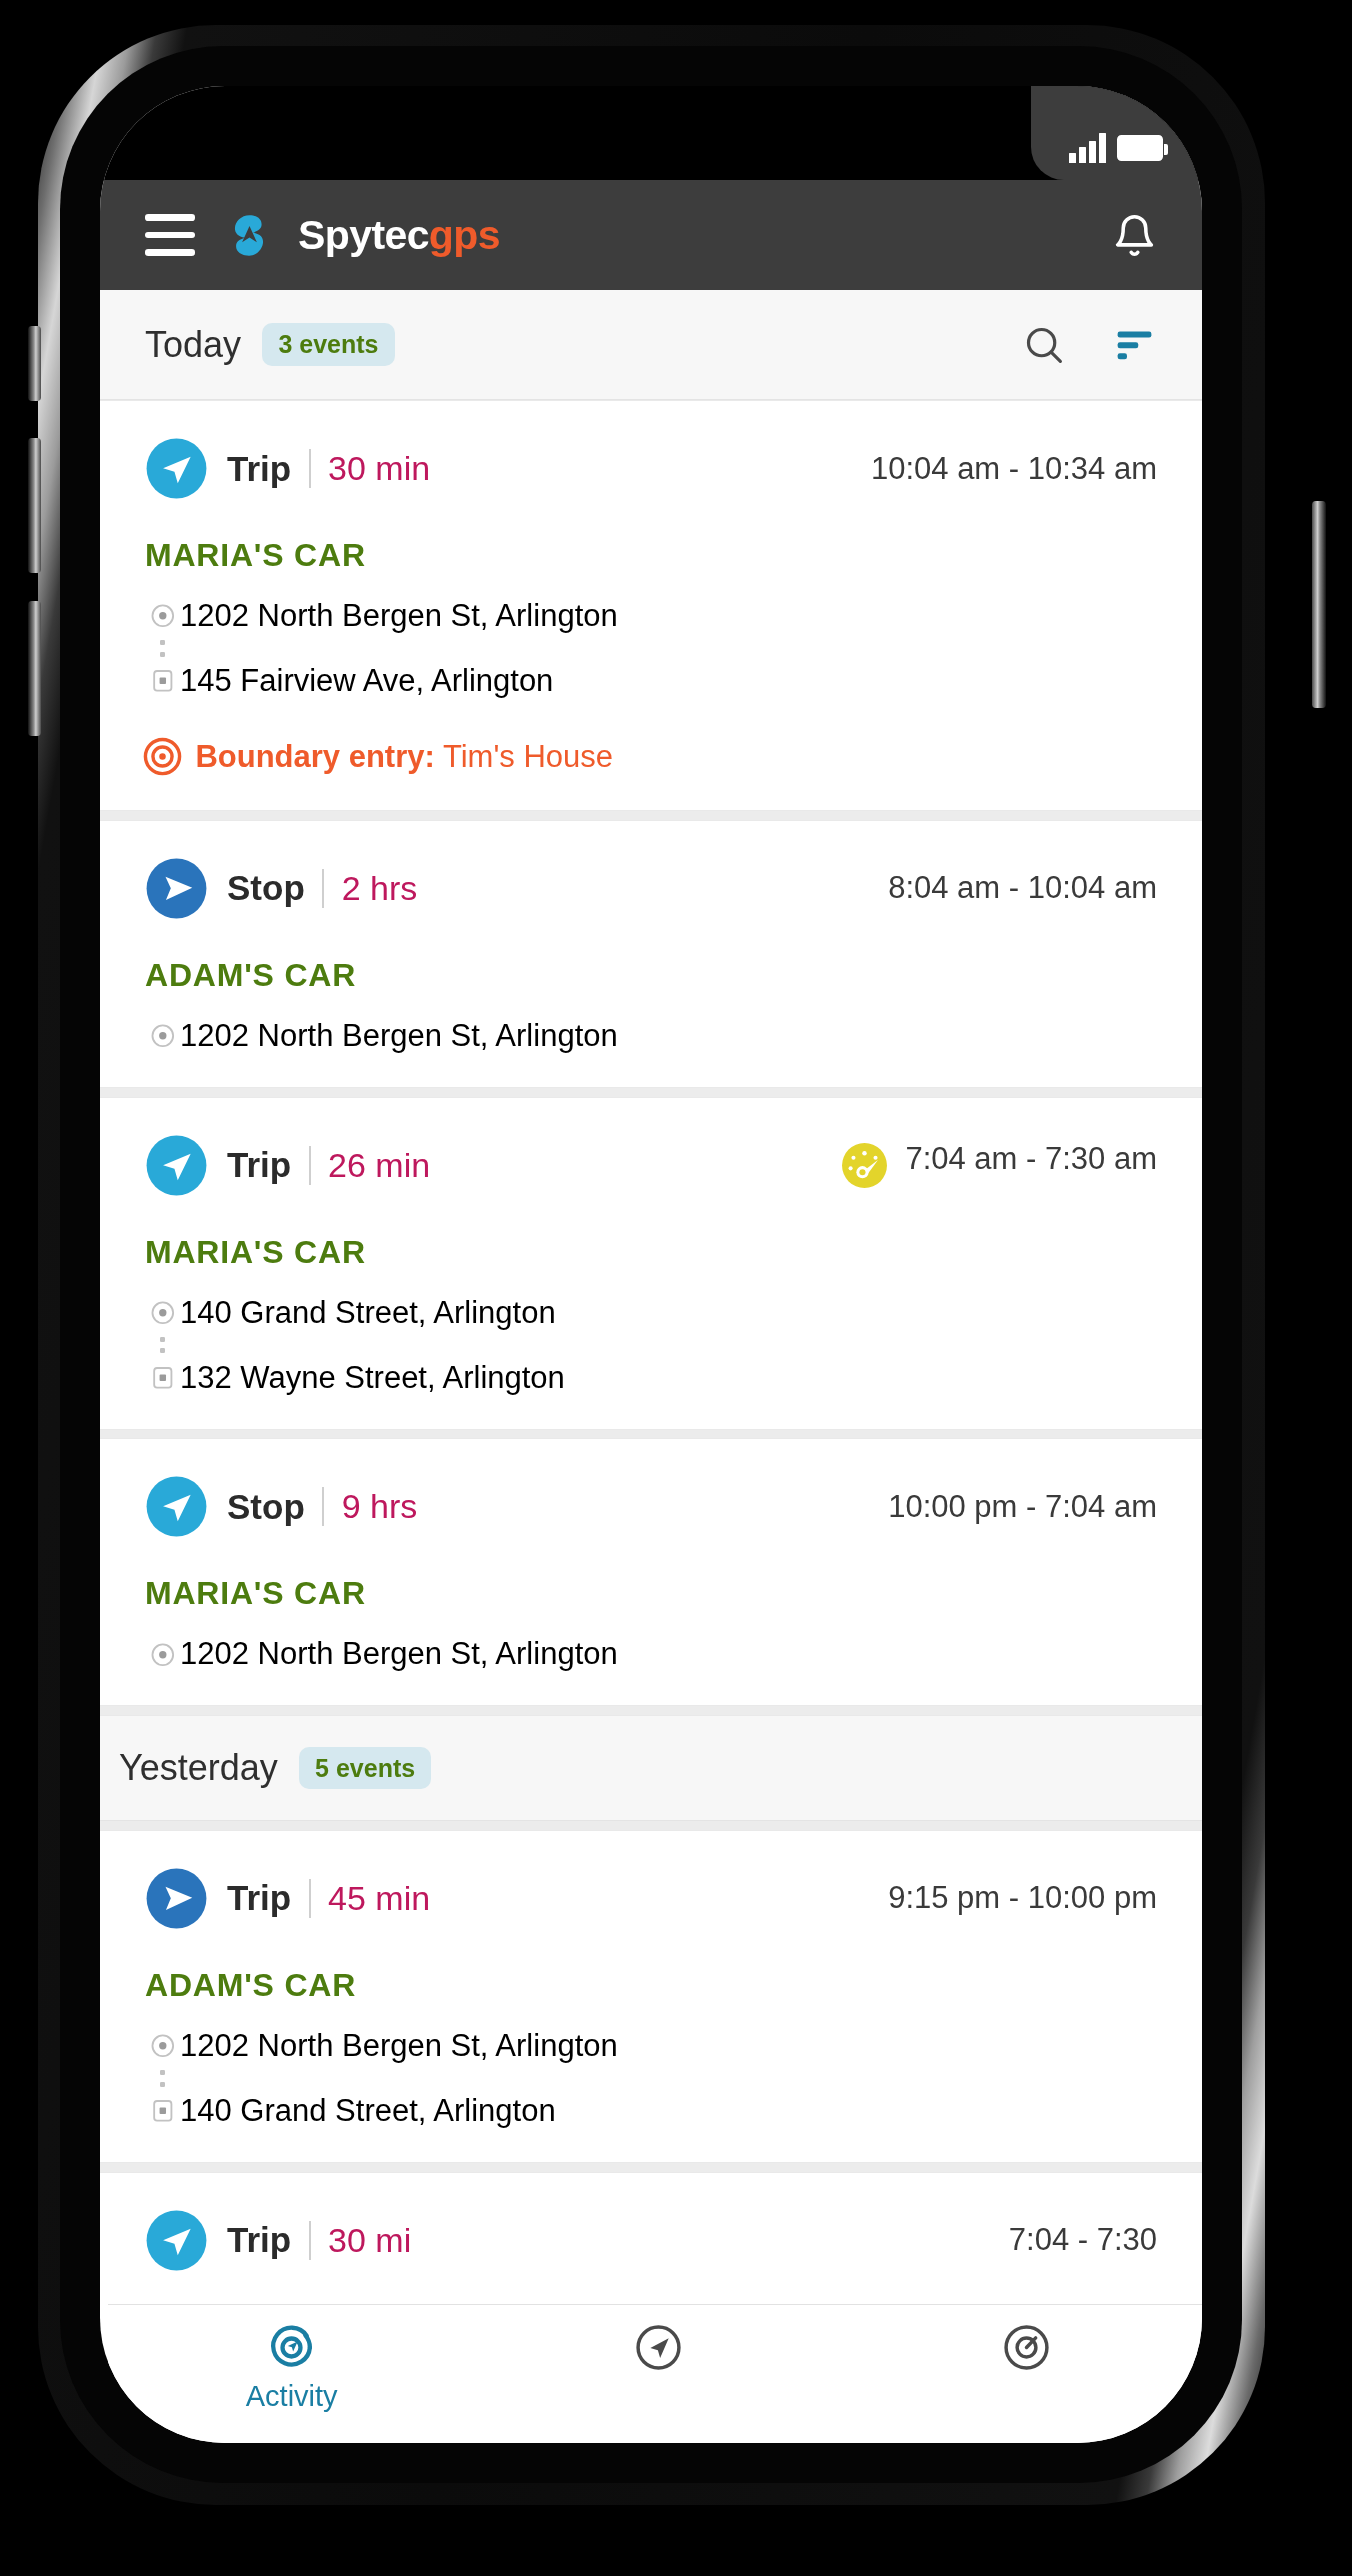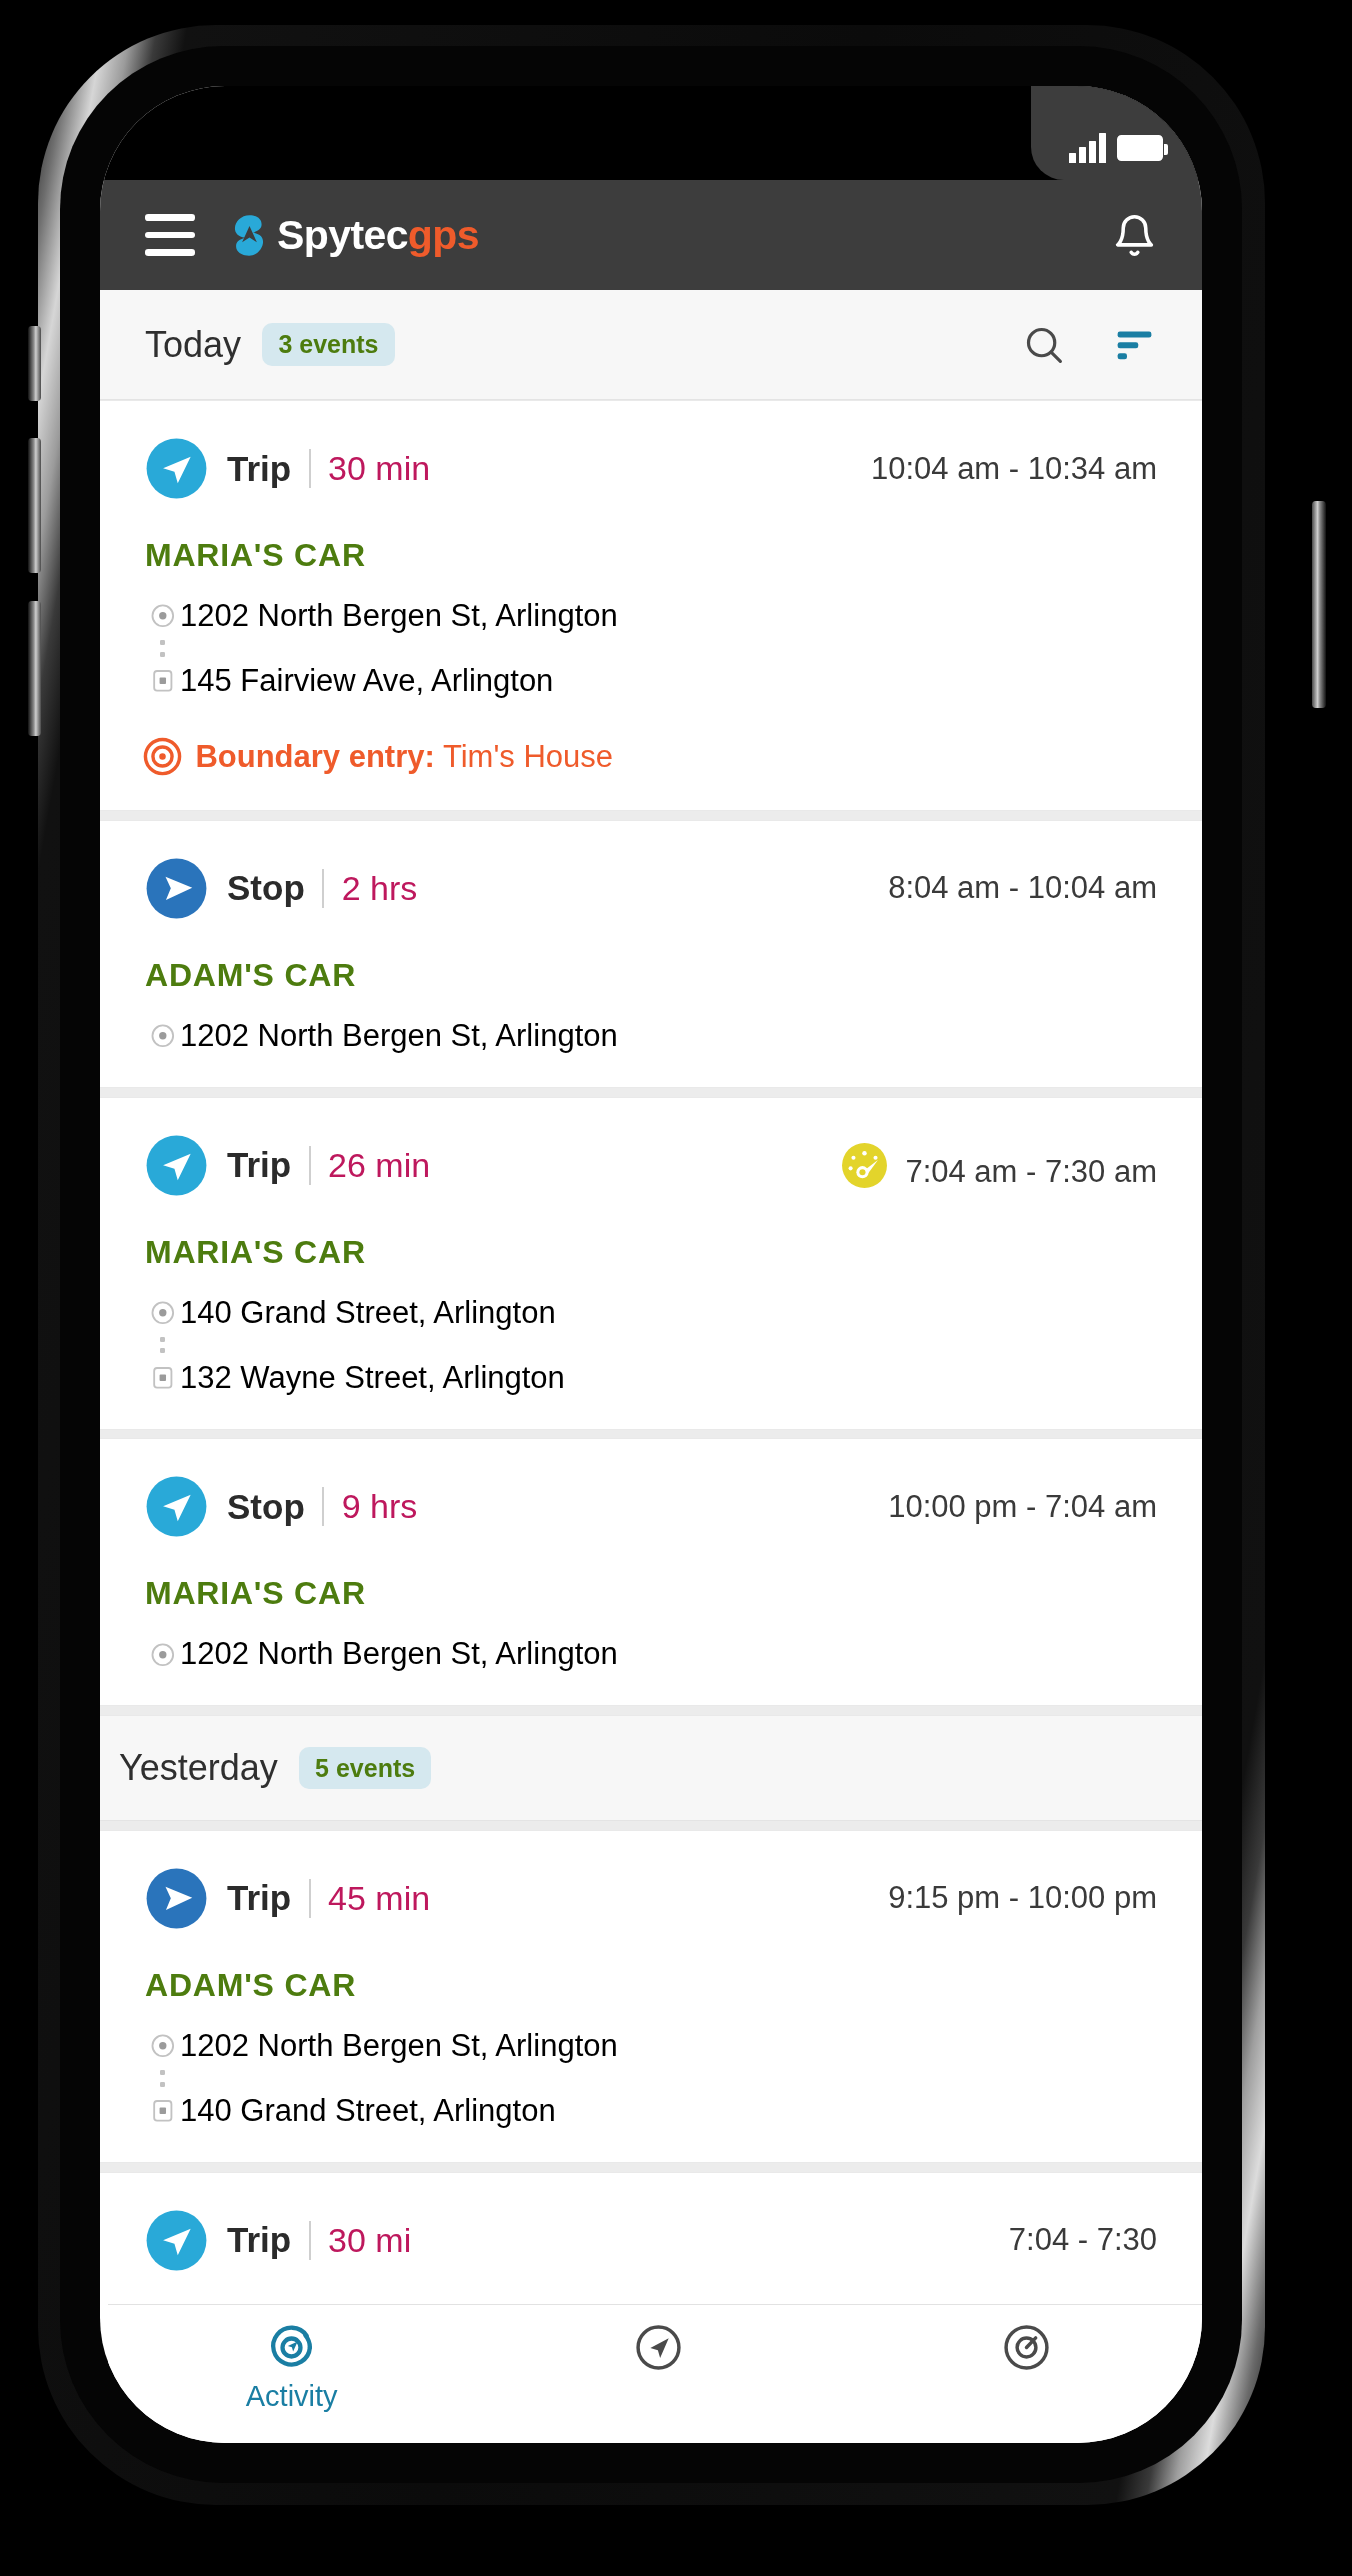--- a/index.html
+++ b/index.html
@@ -91,21 +91,21 @@
   }
 
   
   .app-header {
     position: absolute; left: 0; top: 94px; width: 100%; height: 110px;
     background: #3d3d3d;
     display: flex; align-items: center; padding: 0 45px;
   }
   .hamburger { width: 50px; display: flex; flex-direction: column; gap: 11.3px; cursor: pointer; }
   .hamburger span { display: block; height: 6.3px; background: #fff; border-radius: 3.1px; }
-  .brand { display: flex; align-items: center; gap: 6px; margin-left: 33px; }
+  .brand { display: flex; align-items: center; gap: 27px; margin-left: 33px; }
   .brand-mark { width: 43px; height: 43px; }
   .brand-text { font-size: 41px; font-weight: bold; letter-spacing: -0.6px; line-height: 1; }
   .brand-text .w1 { color: #ffffff; }
   .brand-text .w2 { color: #ef5b2b; }
   .bell { margin-left: auto; width: 45px; height: 45px; cursor: pointer; }
 
   
   .day-bar {
     background: #f7f7f7;
     border-bottom: 1.3px solid #e4e4e4;
@@ -133,21 +133,21 @@
     padding: 36px 45px 33px 45px;
     margin-bottom: 8.8px;
   }
   .card-top { display: flex; align-items: center; }
   .ev-icon { width: 63px; height: 63px; flex: 0 0 63px; }
   .ev-type {
     font-size: 35px; font-weight: bold; color: #2b2b2b; margin-left: 19px;
   }
   .ev-divider { width: 1.9px; height: 39px; background: #cfcfcf; margin: 0 17.5px; }
   .ev-dur { font-size: 34px; color: #be185d; }
-  .ev-right { margin-left: auto; display: flex; align-items: flex-end; gap: 16.3px; }
+  .ev-right { margin-left: auto; display: flex; align-items: flex-start; gap: 16.3px; }
   .ev-time { font-size: 31px; color: #3a3a3a; white-space: nowrap; }
   .gauge { width: 49px; height: 49px; }
 
   .ev-vehicle {
     font-size: 32px; font-weight: bold; color: #4d7c0f;
     letter-spacing: 0.8px; margin-top: 37px;
   }
   .addr-block { margin-top: 24px; }
   .addr-row { display: flex; align-items: center; }
   .addr-marker { width: 35px; flex: 0 0 35px; display: flex; justify-content: center; }

